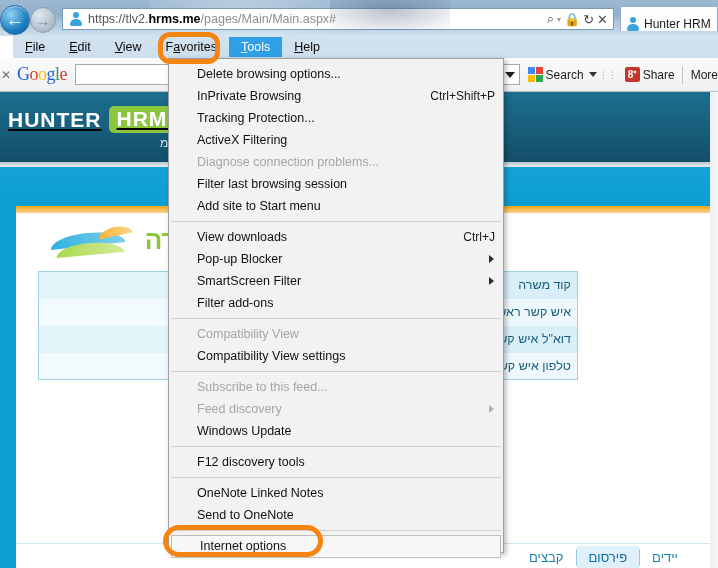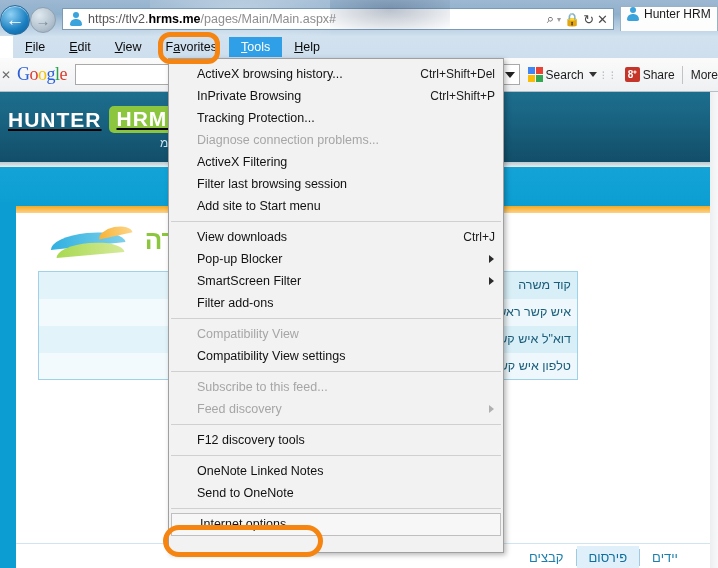--- a/index.html
+++ b/index.html
@@ -65,21 +65,21 @@
   .addr-url .dom { color: #000; font-weight: bold; }
   .addr-url .pre { color: #555; }
   .addr-icons {
     margin-left: auto; display: flex; align-items: center; gap: 3px;
     padding-right: 5px; color: #4b4b4b; font-size: 13px;
   }
   .addr-icons .sep { color: #9a9a9a; font-size: 8px; }
   .tab-strip {
     position: absolute; left: 620px; top: 6px; width: 98px; height: 25px;
     background: #fdfdfd; border: 1px solid #9ab0c4; border-bottom: none;
-    display: flex; align-items: flex-start; gap: 4px; padding-left: 5px;
+    display: flex; align-items: flex-end; gap: 4px; padding-left: 5px;
     font-size: 12px; color: #1a1a1a; overflow: hidden; white-space: nowrap;
   }
   .tab-person { width: 14px; height: 14px; position: relative; flex: 0 0 auto;}
   .tab-person::before { content:""; position:absolute; left:4px; top:0; width:6px;height:6px;border-radius:50%;background:#3aa3dc;}
   .tab-person::after { content:""; position:absolute; left:1px; top:7px; width:12px;height:7px;border-radius:6px 6px 2px 2px;background:#3aa3dc;}
 
   
   .menubar {
     position: absolute; left: 13px; top: 36px; width: 718px; height: 22px;
     background: linear-gradient(to bottom, #d3e2ef, #cddeed);
@@ -331,38 +331,39 @@
       <span class="gicon-share">8⁺</span>
       <span>Share</span>
     </div>
     <span class="gsep"></span>
     <div class="gbtn">
       <span>More</span>
     </div>
   </div>
 
   <div class="dropdown" id="tools-dropdown">
-      <div class="dd-item"><span>ActiveX browsing history...</span><span class="acc">Ctrl+Shift+Del</span></div>
+      <div class="dd-item"><span>Delete browsing options...</span></div>
       <div class="dd-item"><span>InPrivate Browsing</span><span class="acc">Ctrl+Shift+P</span></div>
       <div class="dd-item"><span>Tracking Protection...</span></div>
+      <div class="dd-item"><span>ActiveX Filtering</span></div>
       <div class="dd-item disabled"><span>Diagnose connection problems...</span></div>
-      <div class="dd-item"><span>ActiveX Filtering</span></div>
       <div class="dd-item"><span>Filter last browsing session</span></div>
       <div class="dd-item"><span>Add site to Start menu</span></div>
       <div class="dd-sep"></div>
       <div class="dd-item"><span>View downloads</span><span class="acc">Ctrl+J</span></div>
       <div class="dd-item"><span>Pop-up Blocker</span><span class="arrow"></span></div>
       <div class="dd-item"><span>SmartScreen Filter</span><span class="arrow"></span></div>
       <div class="dd-item"><span>Filter add-ons</span></div>
       <div class="dd-sep"></div>
       <div class="dd-item disabled"><span>Compatibility View</span></div>
       <div class="dd-item"><span>Compatibility View settings</span></div>
       <div class="dd-sep"></div>
       <div class="dd-item disabled"><span>Subscribe to this feed...</span></div>
       <div class="dd-item disabled"><span>Feed discovery</span><span class="arrow"></span></div>
+      <div class="dd-item"><span>Windows Update</span></div>
       <div class="dd-sep"></div>
       <div class="dd-item"><span>F12 discovery tools</span></div>
       <div class="dd-sep"></div>
       <div class="dd-item"><span>OneNote Linked Notes</span></div>
       <div class="dd-item"><span>Send to OneNote</span></div>
       <div class="dd-sep"></div>
       <div class="dd-item boxed"><span>Internet options</span></div>
     </div>
 
   <div class="ann ann-tools"></div>

